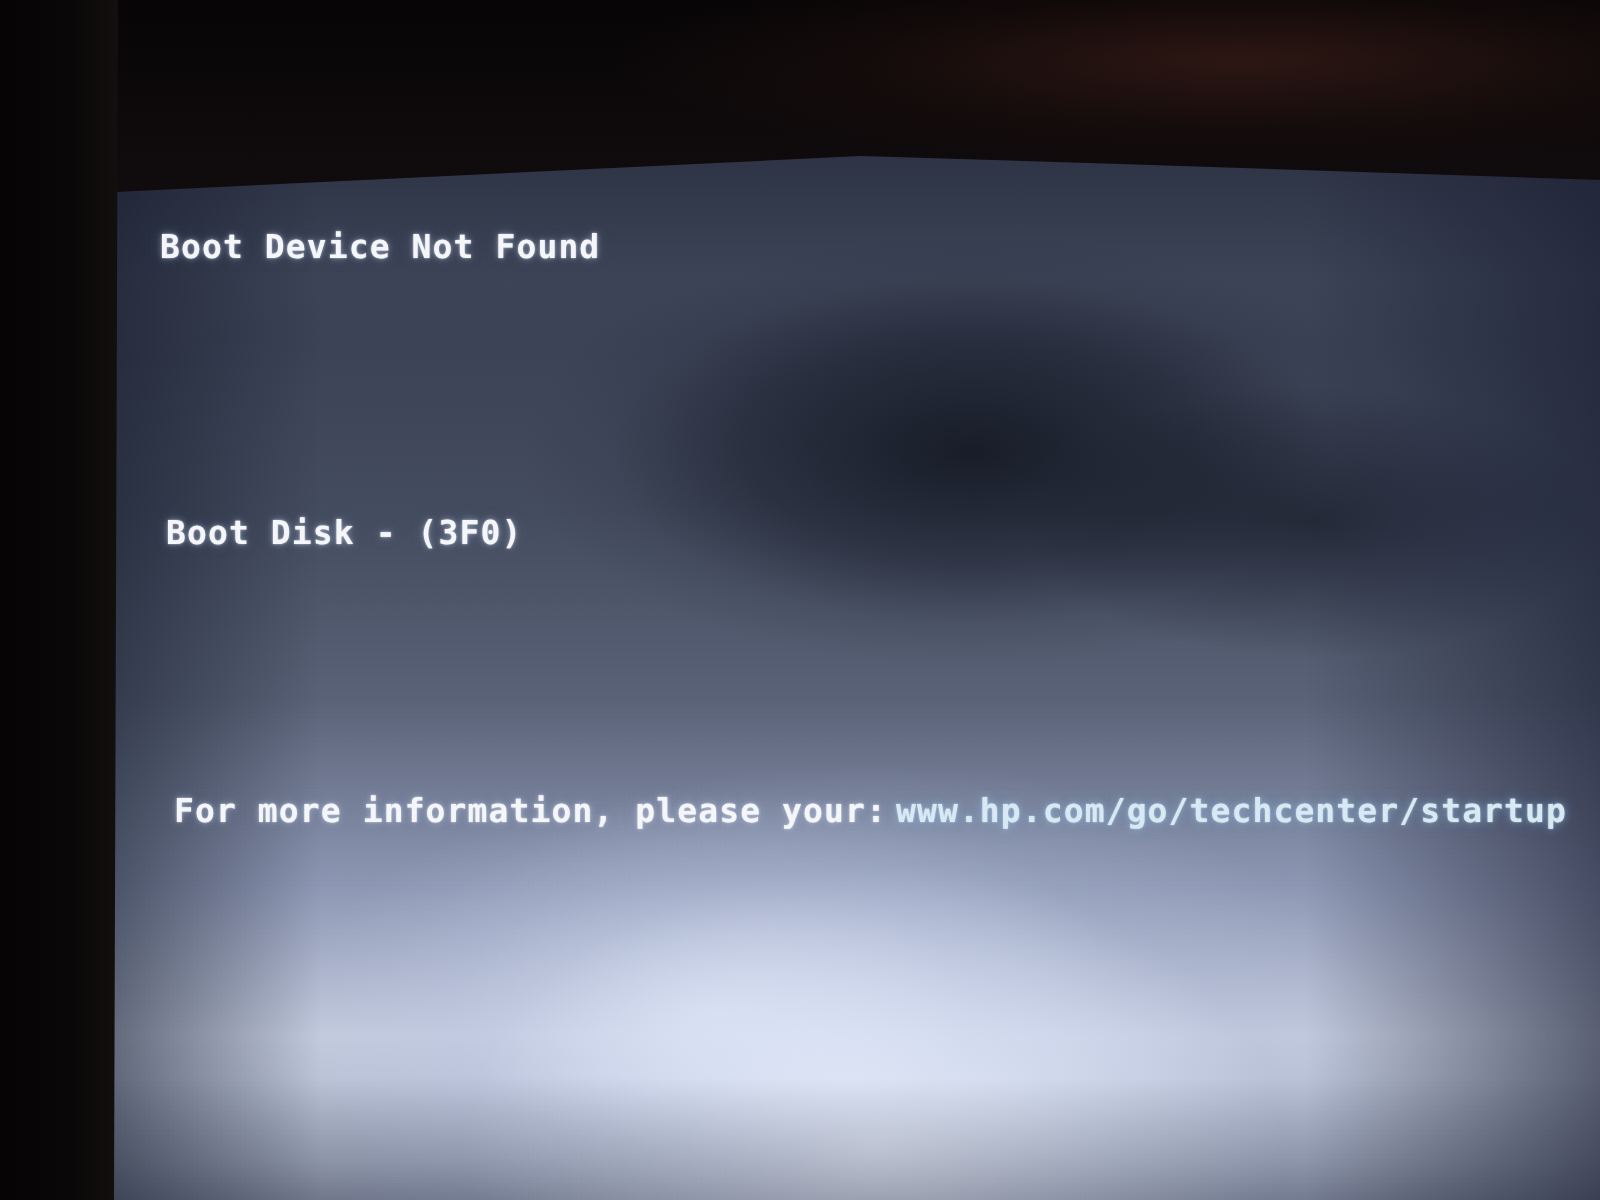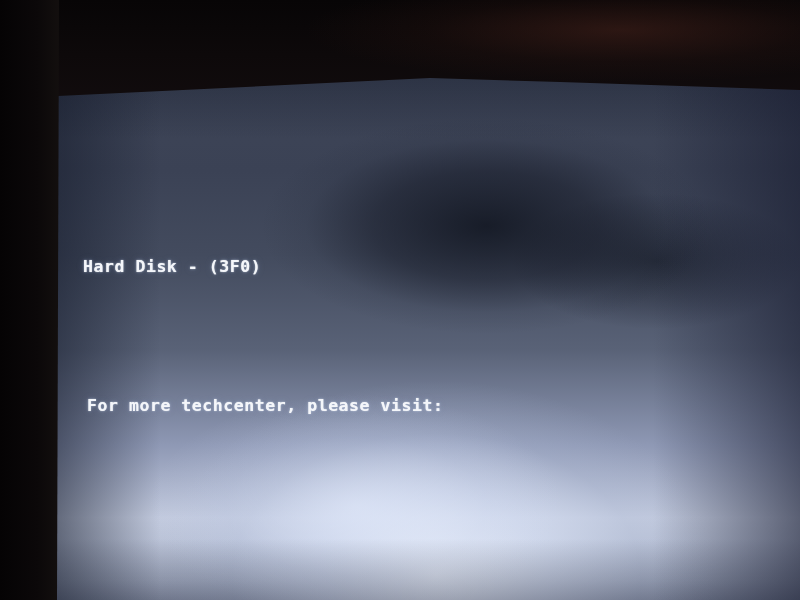--- a/index.html
+++ b/index.html
@@ -176,27 +176,29 @@
   <div id="screen">
     <div class="lcd-base"></div>
     <div class="lcd-bloom"></div>
     <div class="lcd-bloom2"></div>
     <div class="lcd-shadow"></div>
     <div class="lcd-vignette"></div>
     <div class="lcd-noise"></div>
 
     <div id="text-layer">
 
-
-
-      <div class="line blur-soft" id="line-disk">Hard Disk - (3F0)</div>
-
-
-      <div class="line blur-soft" id="line-info">For more techcenter, please visit:</div>
-
+      <div class="line blur-soft" id="line-title">Boot Device Not Found</div>
+
+
+      <div class="line blur-soft" id="line-disk">Boot Disk - (3F0)</div>
+
+
+      <div class="line blur-soft" id="line-info">For more information, please your:</div>
+
+      <div class="line url blur-soft" id="line-url">www.hp.com/go/techcenter/startup</div>
 
     </div>
   </div>
 
   <div class="bezel-top"></div>
   <div class="bezel-left"></div>
   <div class="bezel-glow"></div>
 
 </div>
 

